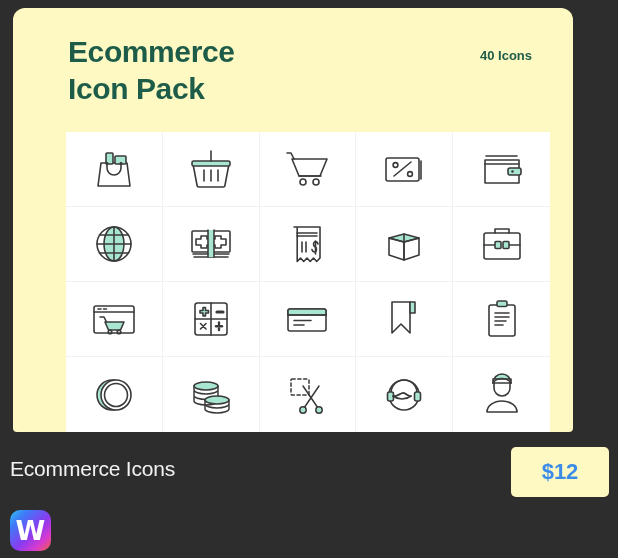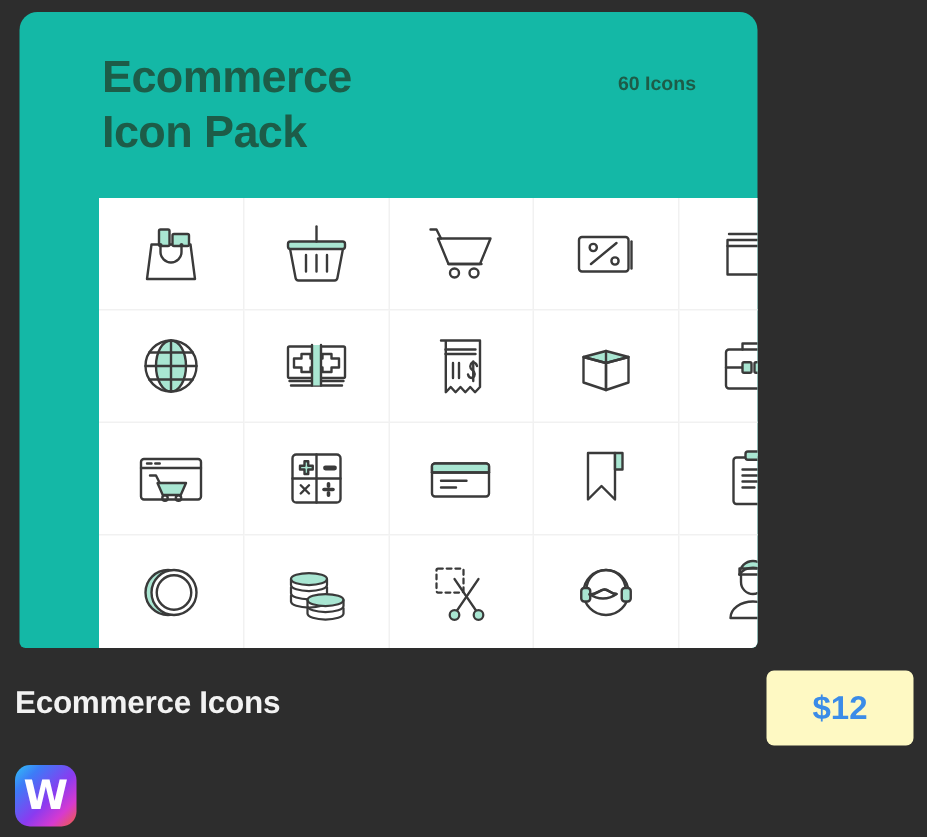--- a/index.html
+++ b/index.html
@@ -17,23 +17,23 @@
     width: 618px;
     height: 558px;
     background: #2d2d2d;
   }
 
   
   .hero {
     position: absolute;
     left: 13px;
     top: 8px;
-    width: 492px;
+    width: 560px;
     height: 424px;
-    background: #14b8a6;
+    background: #fef9c3;
     border-radius: 12px 12px 4px 4px;
     overflow: hidden;
   }
 
   .hero-title {
     position: absolute;
     left: 55px;
     top: 26px;
     color: #1d5c48;
     font-size: 30px;
@@ -115,21 +115,21 @@
     height: 126px;
     background: #2d2d2d;
   }
 
   .item-title {
     position: absolute;
     left: 10px;
     top: 25px;
     color: #f2f2f2;
     font-size: 21px;
-    font-weight: bold;
+    font-weight: normal;
     letter-spacing: -0.2px;
   }
 
   .price-badge {
     position: absolute;
     right: 9px;
     top: 15px;
     width: 98px;
     height: 50px;
     background: #fef9c3;
@@ -184,21 +184,21 @@
 <body>
 
 <div id="app">
 
   <div class="hero">
 
     <div class="hero-title">Ecommerce
 Icon Pack</div>
 
     <div class="hero-meta">
-      <span class="meta-line">60 Icons</span>
+      <span class="meta-line">40 Icons</span>
     </div>
 
     <div class="sheet">
 
       <div class="cell">
         <svg width="56" height="56" viewBox="0 0 56 56" fill="none" stroke="#3a3a3a" stroke-width="1.6" stroke-linejoin="round" stroke-linecap="round">
           <path d="M15 22 L41 22 L44 45 L12 45 Z"></path>
           <rect x="20" y="12" width="7" height="11" rx="1" fill="#a9e6d2"></rect>
           <rect x="29" y="15" width="11" height="8" rx="1" fill="#a9e6d2"></rect>
           <path d="M21 22 v5 a7 7 0 0 0 14 0 v-5"></path>

